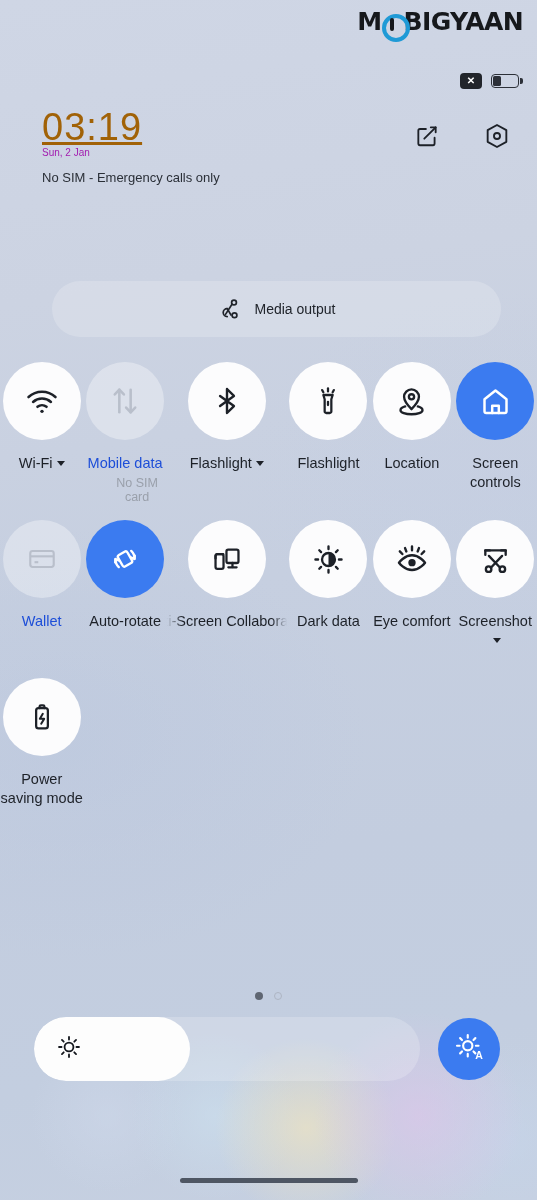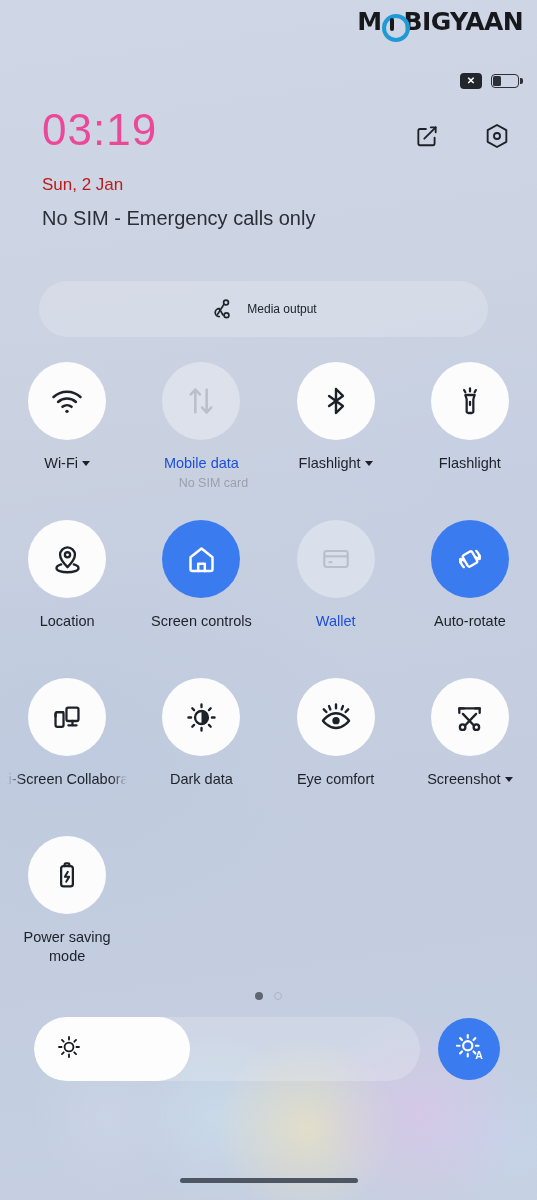--- a/index.html
+++ b/index.html
@@ -63,47 +63,48 @@
     width:2.6px; height:6px; background:#2c3038; border-radius:0 2px 2px 0;
   }
   .battery .fill{
     position:absolute; left:2.2px; top:2.2px; bottom:2.2px;
     width:8px; background:#2c3038; border-radius:1.6px;
   }
 
   
   .clockwrap{ position:absolute; top:108px; left:42px; }
   .clock{
-    font-size:44px; font-weight:300; color:#ec4899;
+    font-size:38px; font-weight:300; color:#a16207;
     line-height:1; letter-spacing:1px;
     font-family:"Liberation Sans", sans-serif;
-  }
-  .datetext{ margin-top:23px; font-size:17px; color:#b91c1c; }
-  .simtext{ margin-top:12px; font-size:20px; color:#2a2f37; }
+    text-decoration:underline;
+  }
+  .datetext{ margin-top:1px; font-size:10px; color:#a21caf; }
+  .simtext{ margin-top:12px; font-size:13px; color:#2a2f37; }
 
   .headicons{
     position:absolute; top:122px; right:26px;
     display:flex; align-items:center; gap:43px;
   }
   .headicons svg{ display:block; }
 
   
   .media-output{
-    position:absolute; left:39px; top:281px;
+    position:absolute; left:52px; top:281px;
     width:449px; height:56px; border-radius:28px;
     background:rgba(255,255,255,.20);
     display:flex; align-items:center; justify-content:center; gap:13px;
-    color:#20242b; font-size:12px;
+    color:#20242b; font-size:14px;
   }
   .media-output svg{ display:block; }
 
   
   .grid{
     position:absolute; left:0; top:362px; width:537px;
-    display:grid; grid-template-columns:repeat(4,1fr);
+    display:grid; grid-template-columns:repeat(6,1fr);
     row-gap:0;
   }
   .tile{
     display:flex; flex-direction:column; align-items:center;
     height:158px;
   }
   .tile .circle{
     width:78px; height:78px; border-radius:50%;
     background:#fcfcfd;
     display:flex; align-items:center; justify-content:center;

